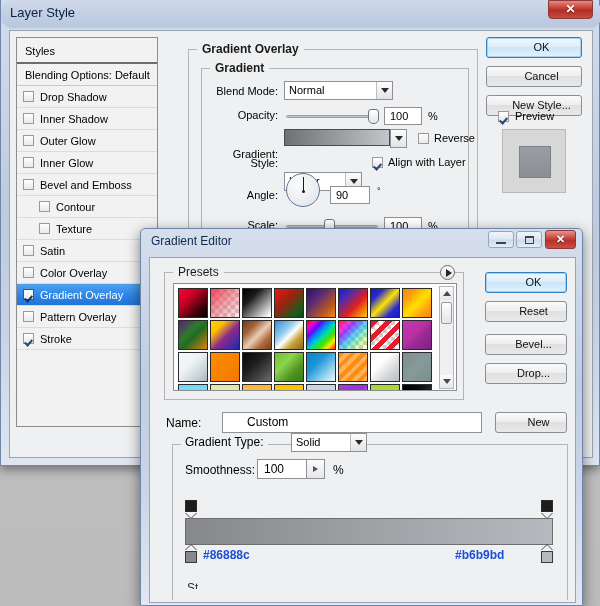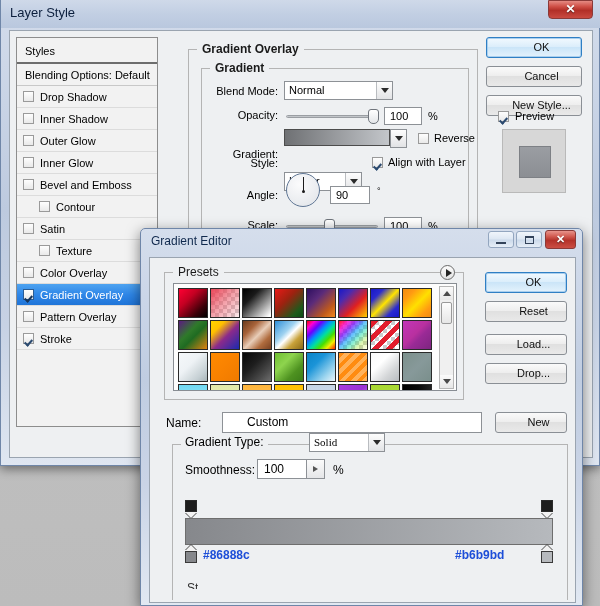--- a/index.html
+++ b/index.html
@@ -27,20 +27,21 @@
     position: absolute; left: 0; top: 0; width: 600px; height: 466px;
     background: linear-gradient(180deg,
         #d3dceb 0%, #c9d4e6 22%, #bdcadf 45%, #c7d2e4 70%, #dfe6f1 100%);
     border: 1px solid #6f86a8;
     border-top: none;
     box-shadow: 0 3px 10px rgba(0,0,0,0.45);
   }
   #ls-titlebar {
     position: absolute; left: 0; top: 0; width: 600px; height: 28px;
     background: linear-gradient(180deg,#cfd9e9 0%,#c2cfe3 50%,#b9c8de 100%);
+    border-radius: 11px;
   }
   #ls-title-text {
     position: absolute; left: 9px; top: 5px;
     font-size: 13px; color: #0c1f3d;
   }
   .win-close {
     position: absolute; width: 45px; height: 19px;
     border: 1px solid #8a3a38;
     border-radius: 0 0 4px 4px;
     background: linear-gradient(180deg,#e58a82 0%,#cf5047 32%,#b22f27 55%,#c94a40 100%);
@@ -344,21 +345,21 @@
     font-size: 12px; line-height: 19px; padding-left: 24px;
   }
   #new-btn {
     position: absolute; left: 345px; top: 154px;
     width: 72px; height: 21px;
   }
 
   
   #grp-type { left: 22px; top: 186px; width: 396px; height: 156px; border-bottom: none; }
   #type-label { position: absolute; left: 8px; top: -10px; background:#eef0f2; padding: 0 4px; font-size: 12px; }
-  #type-combo { position: absolute; left: 136px; top: -12px; width: 76px; font-family: Liberation Serif, serif; }
+  #type-combo { position: absolute; left: 118px; top: -12px; width: 76px; }
   #smooth-label { position: absolute; left: 12px; top: 18px; font-size: 12px; }
   #smooth-box {
     position: absolute; left: 84px; top: 14px; width: 50px; height: 20px;
     background: #fff; border: 1px solid #8d9196;
     font-size: 12px; line-height: 18px; padding-left: 6px;
   }
   #smooth-spin {
     position: absolute; left: 134px; top: 14px;
     width: 18px; height: 20px;
     background: linear-gradient(180deg,#fbfbfb,#e5e6e8);
@@ -452,27 +453,27 @@
             <span>Inner Glow</span>
           </div>
           <div class="st-item">
             <span class="cb"></span>
             <span>Bevel and Emboss</span>
           </div>
           <div class="st-item indent">
             <span class="cb"></span>
             <span>Contour</span>
           </div>
+          <div class="st-item indent">
+            <span class="cb"></span>
+            <span>Texture</span>
+          </div>
           <div class="st-item">
             <span class="cb"></span>
             <span>Satin</span>
-          </div>
-          <div class="st-item indent">
-            <span class="cb"></span>
-            <span>Texture</span>
           </div>
           <div class="st-item">
             <span class="cb"></span>
             <span>Color Overlay</span>
           </div>
           <div class="st-item selected">
             <span class="cb checked"></span>
             <span>Gradient Overlay</span>
           </div>
           <div class="st-item">
@@ -678,18 +679,18 @@
         </div>
         <div class="stop-code" style="left:270px;">#b6b9bd</div>
       </div>
 
       <div id="bottom-clip">St</div>
     </div>
 
     <div style="position:absolute; right:8px; top:14px; width:82px;">
       <div class="btn default" style="width:82px;">OK</div>
       <div class="btn" style="width:82px;">Reset</div>
-      <div class="btn" style="width:82px; margin-top:12px;">Load...</div>
+      <div class="btn" style="width:82px; margin-top:12px;">Bevel...</div>
       <div class="btn" style="width:82px;">Drop...</div>
     </div>
 
   </div>
 </div>
 
 </body></html>

